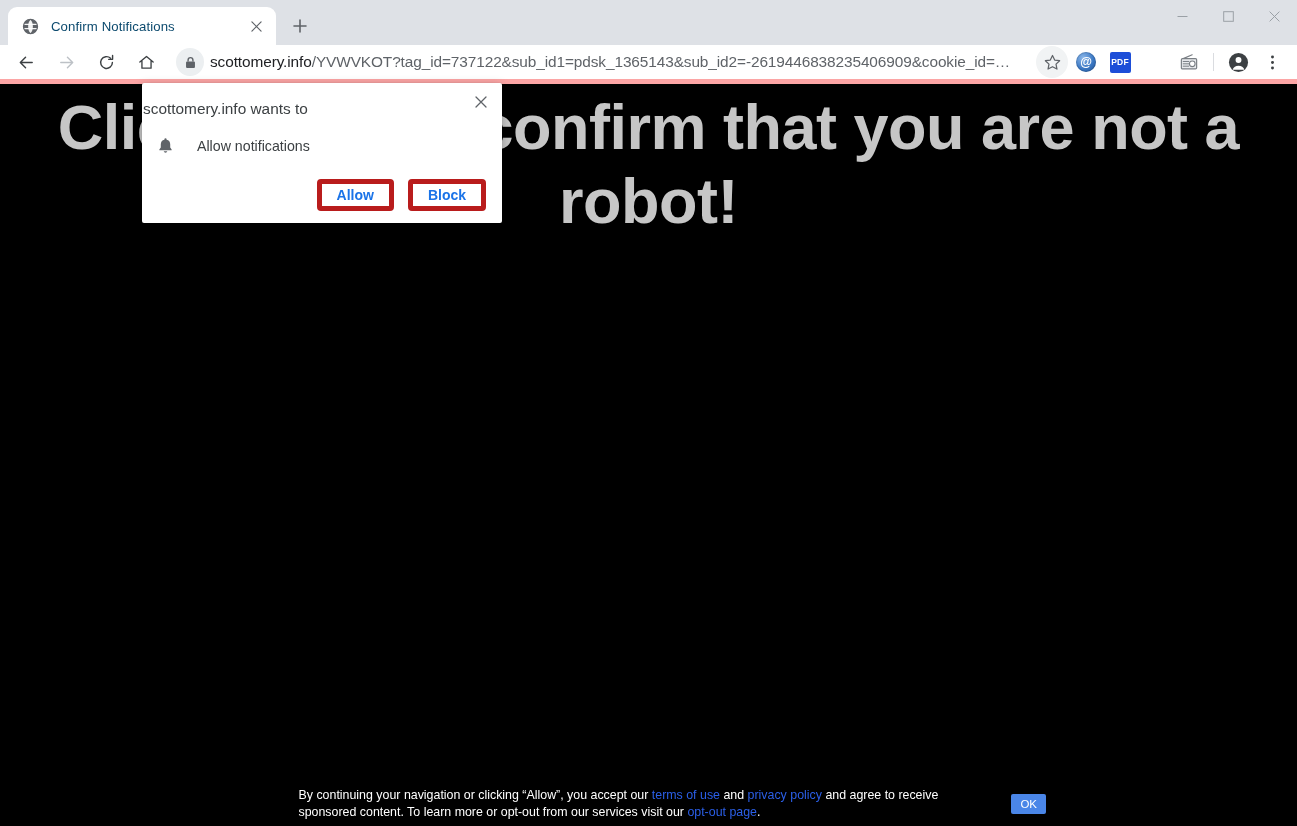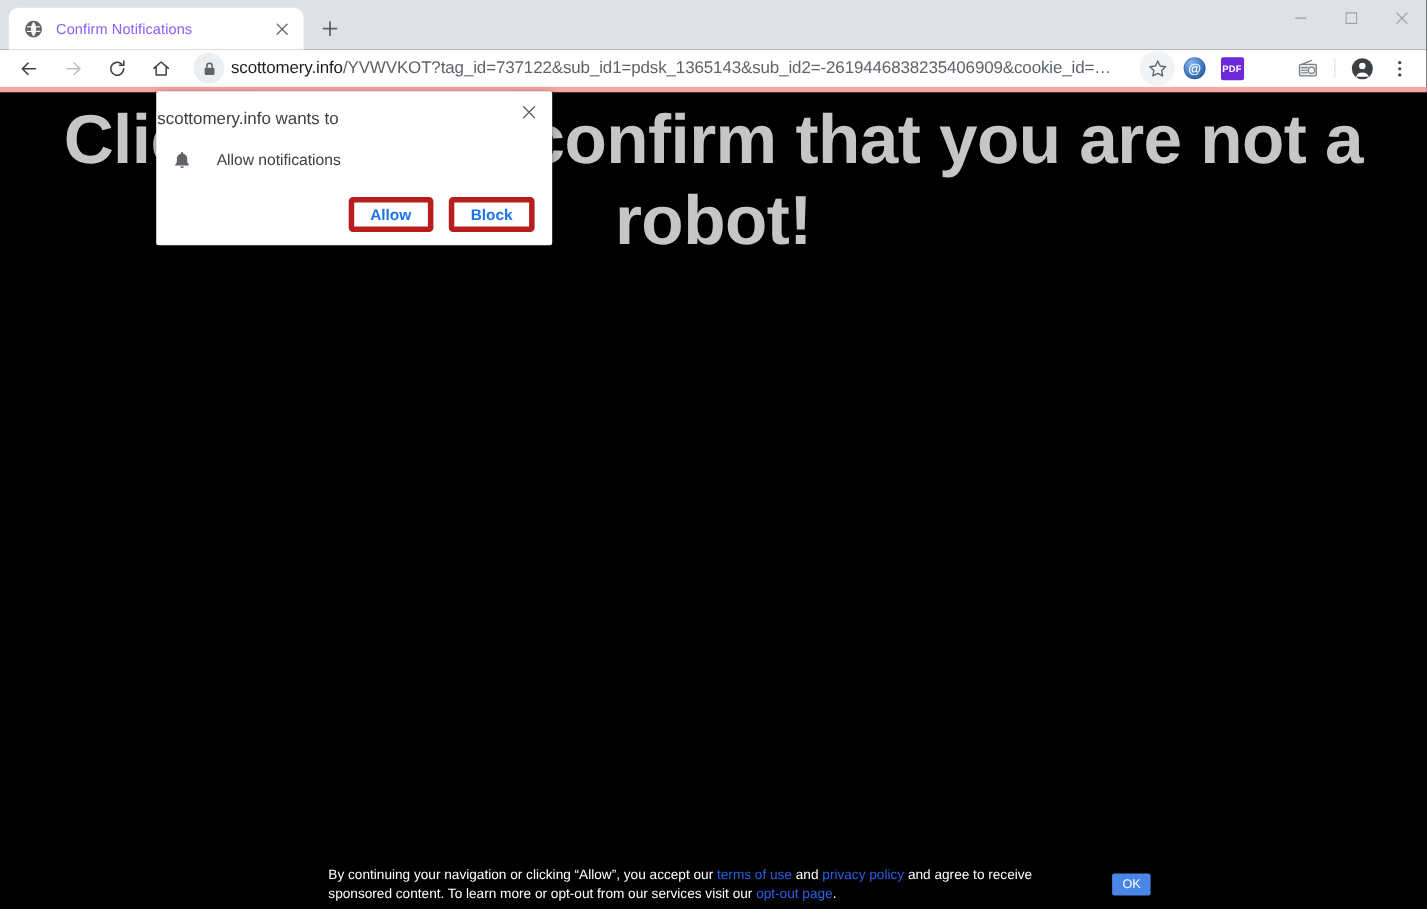--- a/index.html
+++ b/index.html
@@ -52,21 +52,21 @@
     height: 17px;
     flex: 0 0 17px;
     margin-right: 12px;
     display: flex;
     align-items: center;
     justify-content: center;
   }
   .tab-title {
     flex: 1 1 auto;
     font-size: 13.2px;
-    color: #8b5cf6;
+    color: #0c4a6e;
     white-space: nowrap;
     overflow: hidden;
     text-overflow: ellipsis;
     letter-spacing: 0.1px;
   }
   .tab-close {
     flex: 0 0 20px;
     width: 20px;
     height: 20px;
     display: flex;
@@ -197,21 +197,21 @@
     color: #ffffff;
     font-size: 12px;
     font-weight: bold;
     line-height: 1;
     box-shadow: 0 0 0 1px rgba(0,0,0,0.12) inset;
   }
   .ext-icon-pdf {
     width: 21px;
     height: 21px;
     border-radius: 2px;
-    background: #6d28d9;
+    background: #1d4ed8;
     color: #ffffff;
     font-size: 8.5px;
     font-weight: bold;
     display: flex;
     align-items: center;
     justify-content: center;
     letter-spacing: 0.2px;
     font-family: "Liberation Sans", sans-serif;
   }
 

